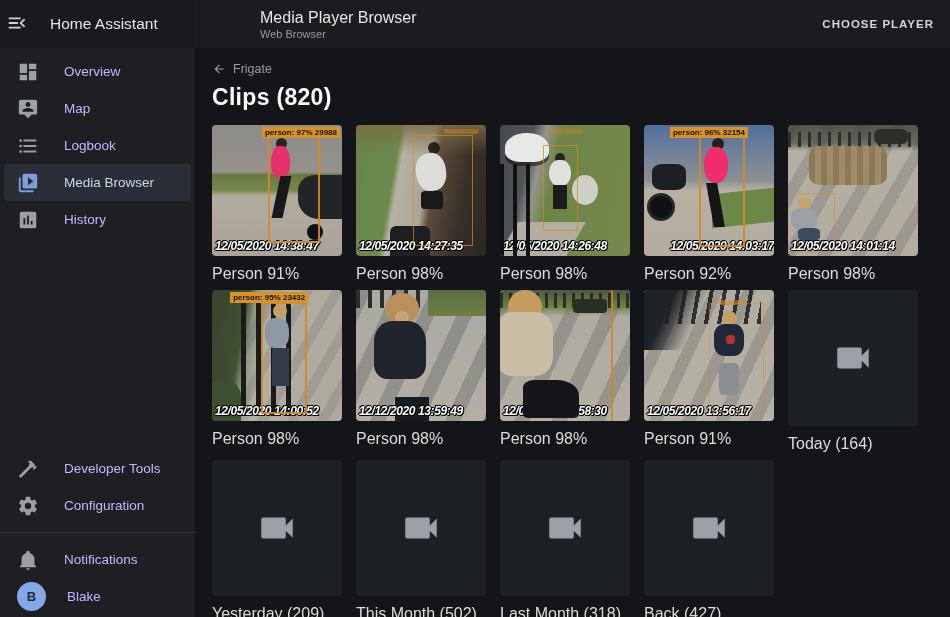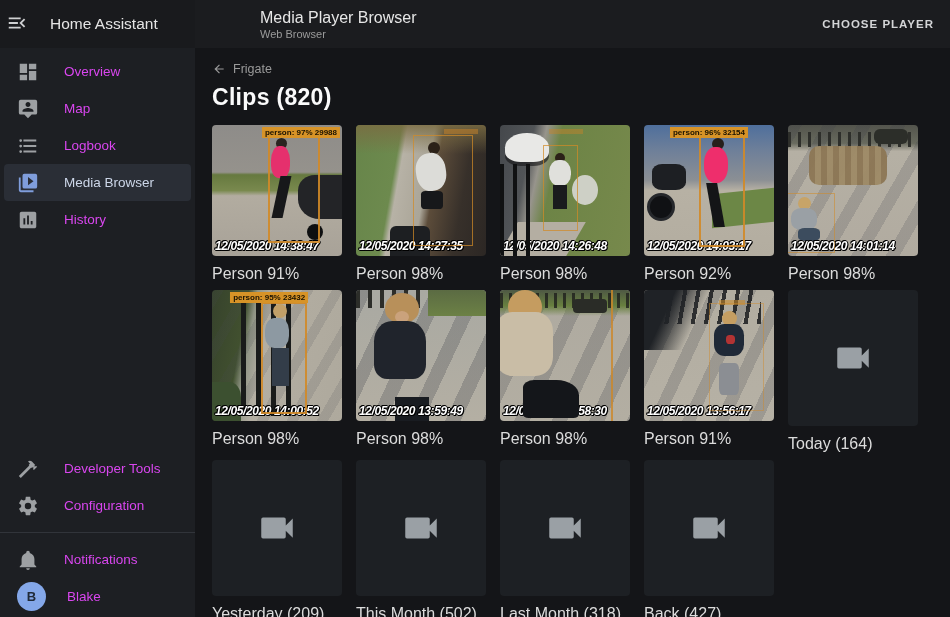--- a/index.html
+++ b/index.html
@@ -23,21 +23,21 @@
                 font-family:"Liberation Sans", sans-serif;margin-left:38px; }
 
   
   .sidebar { position:absolute; left:0; top:48px; width:195px; height:569px;
              background:#1d1f23; display:flex; flex-direction:column; }
   .nav-top { padding-top:5px; flex:1; }
   .s-item { height:37px; display:flex; align-items:center; margin:0 4px;
             padding-left:13px; border-radius:4px; cursor:pointer; }
   .s-item .ic { width:22px; height:22px; color:#9da0a3; margin-right:25px; flex:none; }
   .s-item .ic svg { width:22px; height:22px; fill:currentColor; }
-  .s-item .lbl { color:#d946ef; font-size:13.5px; }
+  .s-item .lbl { color:#c4b5fd; font-size:13.5px; }
   .s-item.selected { background:#2a2e36; }
   .s-item.selected .ic { color:#7f9ddb; }
   .s-item.selected .lbl { color:#ccd6e8; }
   .s-divider { height:1px; background:#31343a; margin:8px 0; }
   .avatar { width:29px; height:29px; border-radius:50%; background:#84a7e8;
             color:#202a38; font-size:13px; font-weight:700; display:flex;
             align-items:center; justify-content:center; margin-right:21px; flex:none; }
   .nav-bottom { padding-bottom:2px; }
 
   
@@ -114,21 +114,21 @@
   .sc4 .e2 { left:40%; top:15%; width:38px; height:48px; border-radius:40% 40% 30% 30%; background:#e2e2de; }
   .sc4 .e3 { left:44%; top:51%; width:28px; height:24px; background:#17181a; border-radius:15%; }
   .sc4 .e4 { left:66%; top:60%; width:24px; height:26px; border-radius:50%; background:#dddcd6; }
   .sc4 .e5 { left:36%; bottom:0; width:34px; height:22px; background:#1c1e21; border-radius:8px 8px 0 0; }
   .sc4 .e6 { right:0; top:0; width:18%; height:58%;
              background:repeating-linear-gradient(180deg,#3a352d 0 5px,#201d1a 5px 11px); }
   .sc4 .e7 { left:34%; top:3%; width:36px; height:5px; background:rgba(200,130,40,.45); }
   .sc4 .bbox { left:38%; top:4%; width:42%; height:88%; border-width:1px; opacity:.75; }
 
   
-  .sc5 { background:linear-gradient(180deg,#4f6f9c 0%,#6f8099 20%,#8b8f94 42%,#b7b1a4 50%,#b3ada0 100%); }
+  .sc5 { background:linear-gradient(180deg,#4f6f9c 0%,#6f8099 20%,#8b8f94 42%,#b7b1a4 50%,#b3ada0 100%);text-align:right; }
   .sc5::before { content:""; position:absolute; right:0; top:50%; width:48%; height:26%;
                  background:#6c8746; transform:skewY(-6deg); }
   .sc5 .e1 { left:52%; top:10%; width:12px; height:12px; border-radius:50%; background:#26201c; }
   .sc5 .e2 { left:46%; top:17%; width:24px; height:36px; border-radius:45%; background:#ee2e6c; }
   .sc5 .e3 { left:51%; top:44%; width:11px; height:44px; background:#141517; transform:skewX(10deg); }
   .sc5 .e4 { left:2%; top:52%; width:28px; height:28px; border-radius:50%; background:#101114; border:3px solid #26282c; }
   .sc5 .e5 { left:6%; top:30%; width:34px; height:26px; background:#1d1f23; border-radius:30%; }
   .sc5 .det { left:50%; transform:translateX(-50%); }
   .sc5 .bbox { left:42%; top:7%; width:36%; height:86%; }
 
@@ -379,21 +379,21 @@
     </div>
 
     <div class="card">
       <div class="thumb sc8">
         <span class="e1"></span>
           <span class="e6"></span>
           <span class="e2"></span>
           <span class="e3"></span>
           <span class="e4"></span>
           <span class="e5"></span>
-        <span class="ts">12/05/2020 13:59:49</span>
+        <span class="ts">12/12/2020 13:59:49</span>
       </div>
       <div class="caption">Person 98%</div>
     </div>
 
     <div class="card">
       <div class="thumb sc9">
         <span class="e1"></span>
           <span class="e6"></span>
           <span class="e2"></span>
           <span class="e3"></span>

